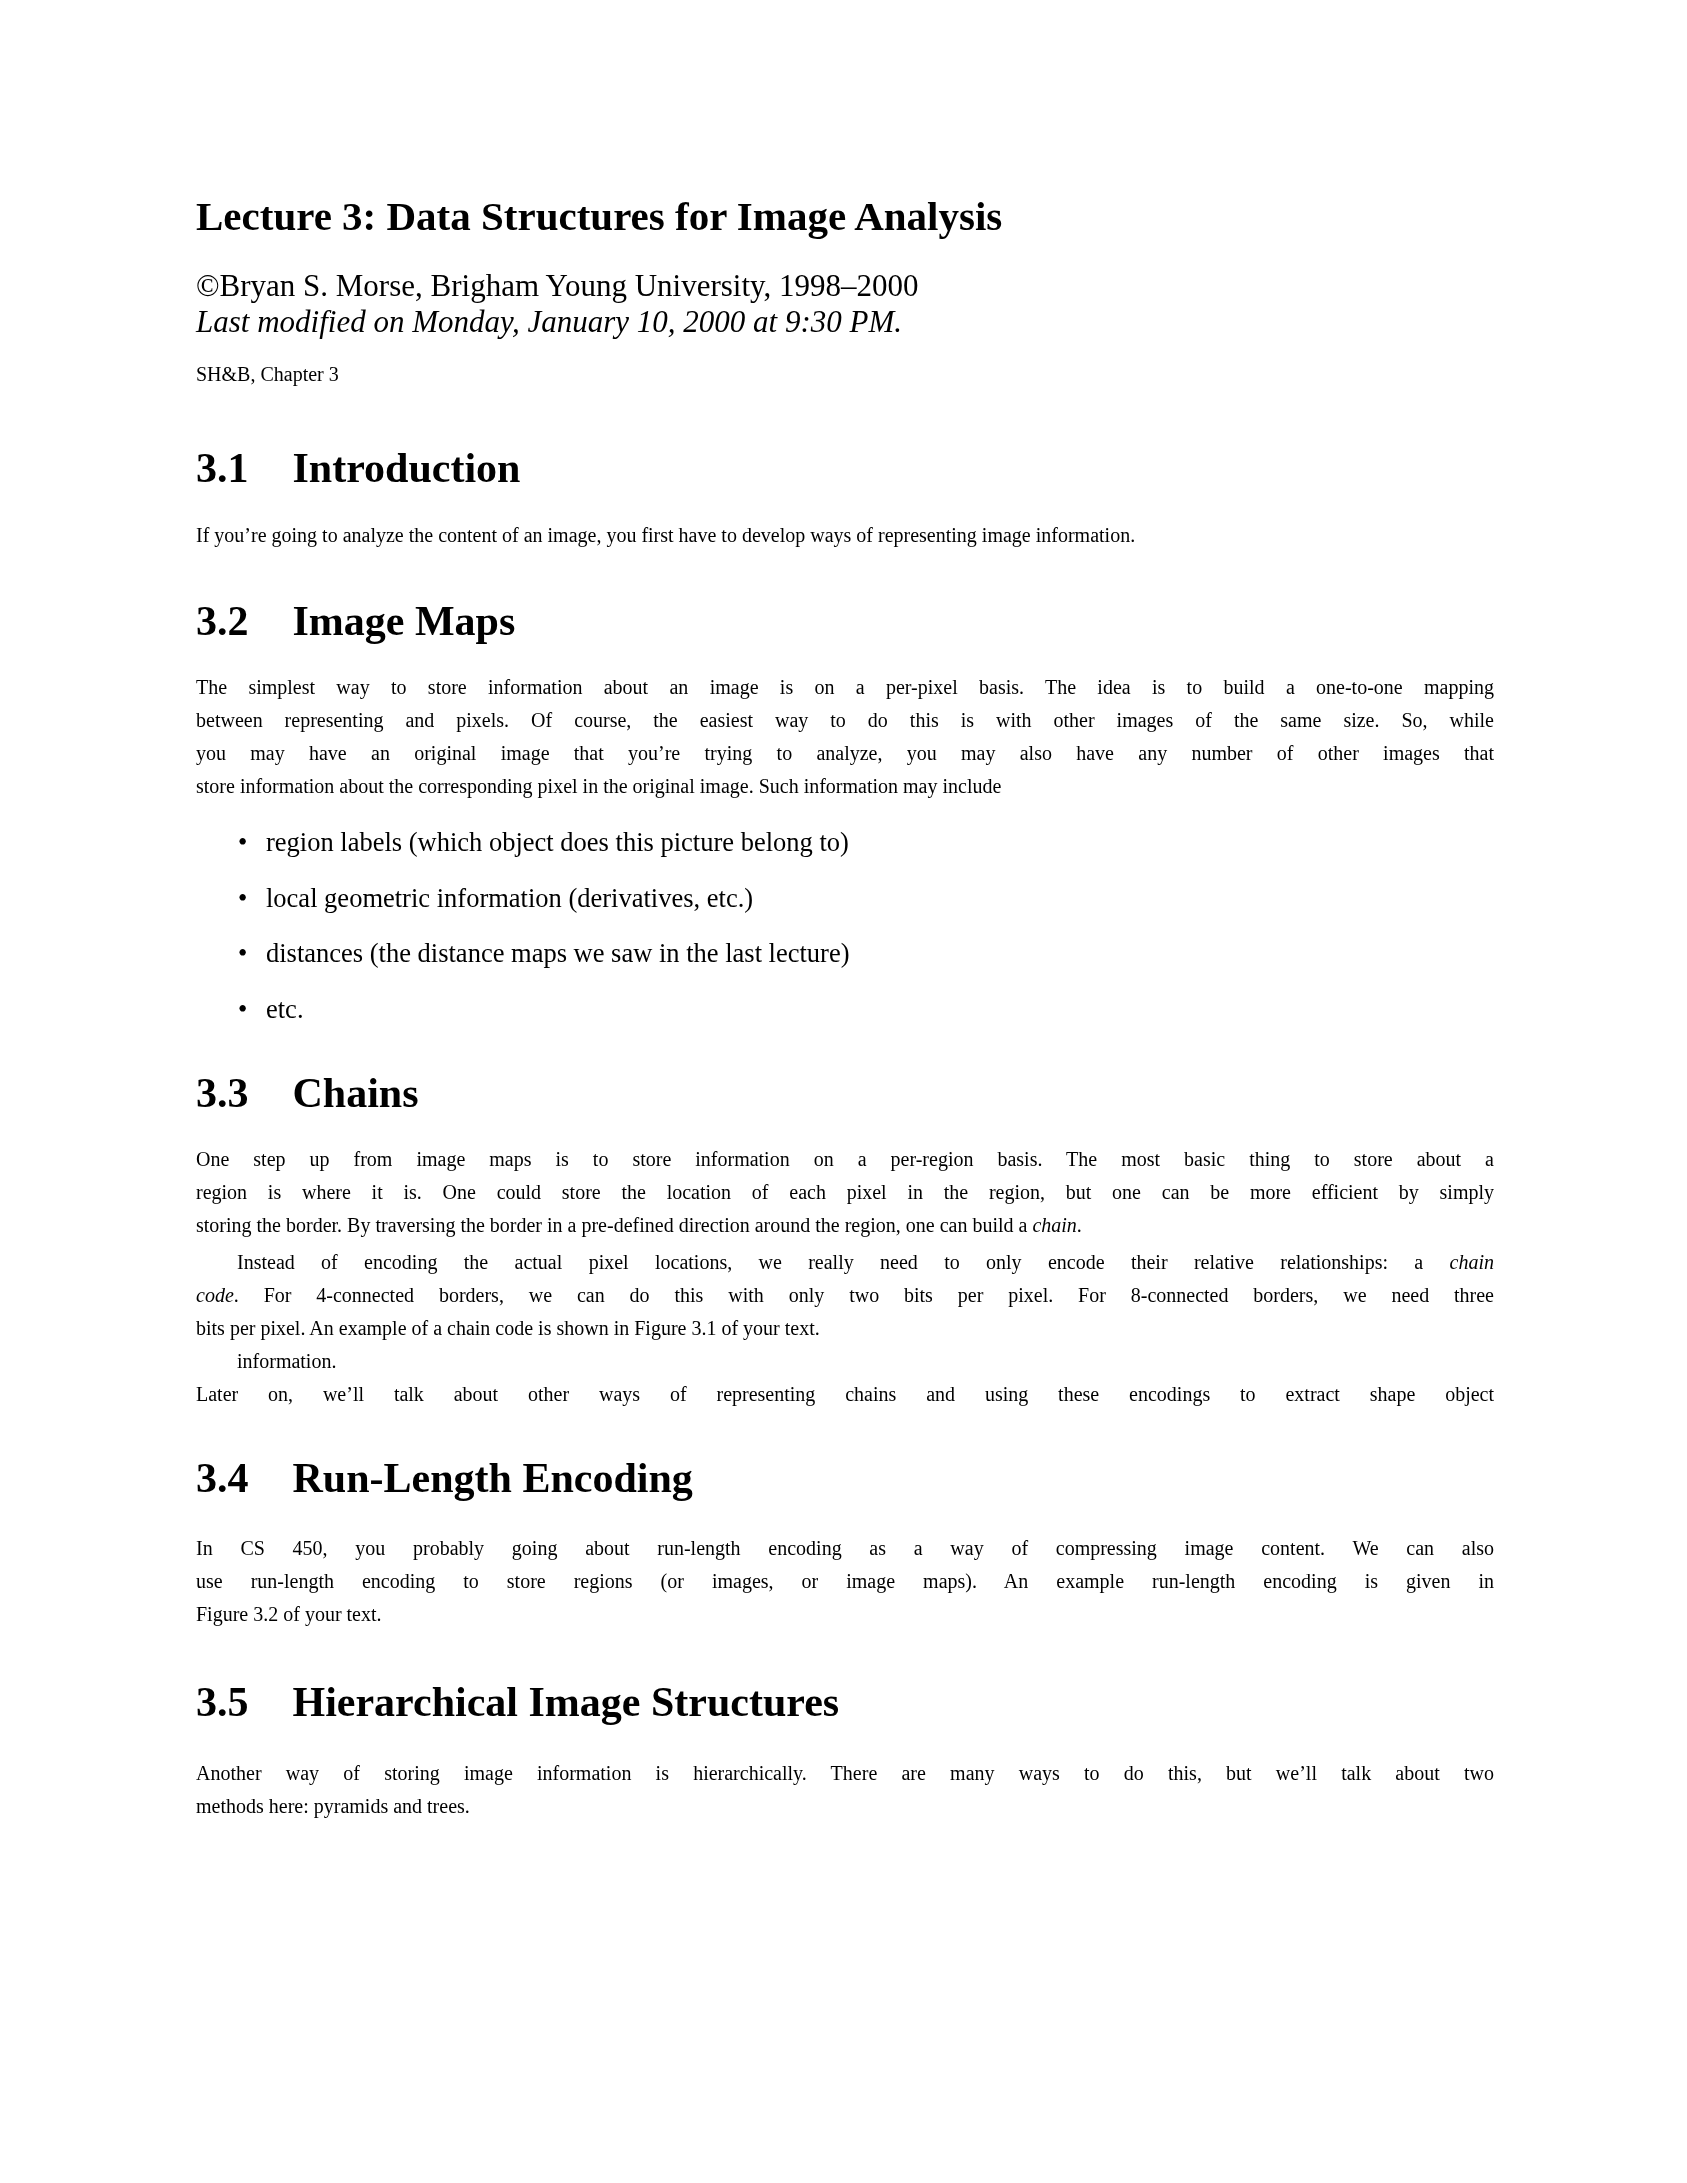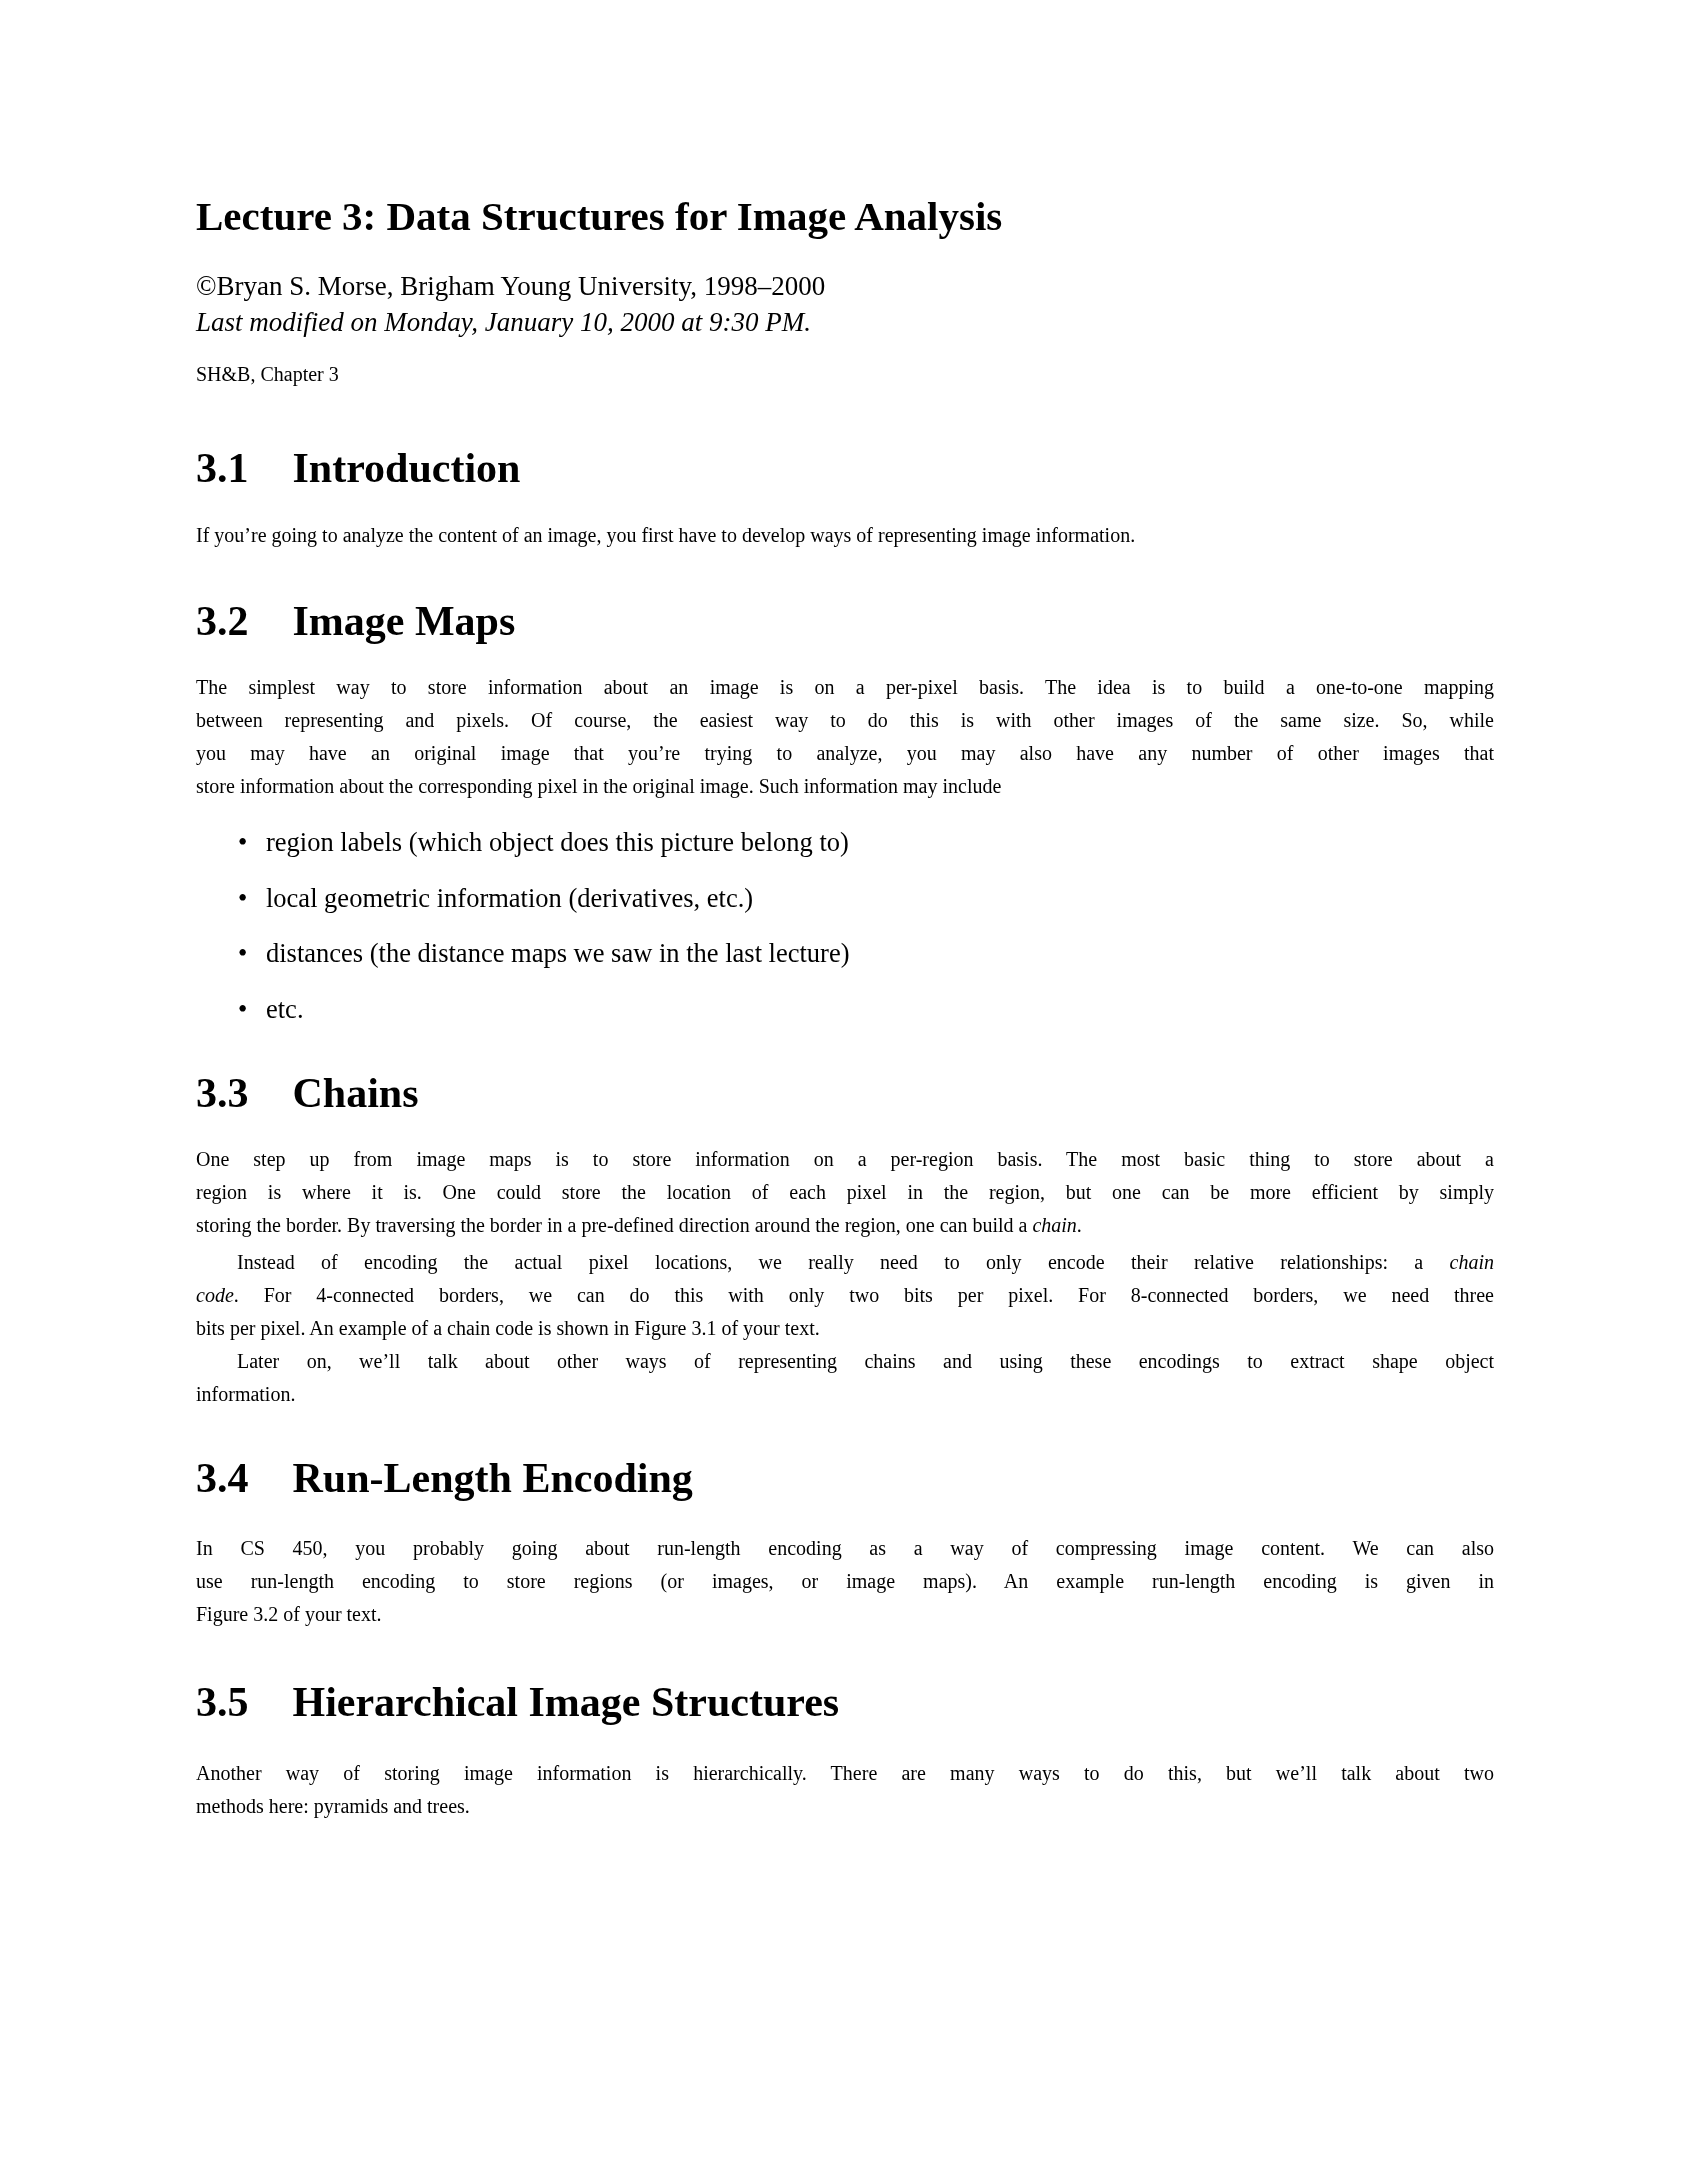--- a/index.html
+++ b/index.html
@@ -16,21 +16,21 @@
     overflow: hidden;
   }
 
   
   .doc-title {
     margin-top: 184px;
     font-size: 41px;
     line-height: 65px;
     font-weight: 700;
   }
-  .byline-block { margin-top: 18.5px; font-size: 27px; line-height: 36px; }
+  .byline-block { margin-top: 18.5px; font-size: 31px; line-height: 36px; }
   .modified { font-style: italic; }
 
   
   h2.sec {
     font-size: 42px;
     line-height: 42px;
     font-weight: 700;
   }
   .sec .num { display: inline-block; margin-right: 44px; }
 
@@ -111,22 +111,22 @@
       <div class="tline just"><span>One step up from image maps is to store information on a per-region basis.  The most basic thing to store about a</span></div>
       <div class="tline just"><span>region is where it is. One could store the location of each pixel in the region, but one can be more efficient by simply</span></div>
       <div class="tline"><span>storing the border. By traversing the border in a pre-defined direction around the region, one can build a </span><em>chain</em><span>.</span></div>
     </div>
   <div class="para b-p33b indented">
       <div class="tline just"><span>Instead of encoding the actual pixel locations, we really need to only encode their relative relationships: a </span><em>chain</em></div>
       <div class="tline just"><em>code</em><span>. For 4-connected borders, we can do this with only two bits per pixel. For 8-connected borders, we need three</span></div>
       <div class="tline"><span>bits per pixel. An example of a chain code is shown in Figure 3.1 of your text.</span></div>
     </div>
   <div class="para b-p33c indented">
+      <div class="tline"><span>information.</span></div>
       <div class="tline just"><span>Later on, we’ll talk about other ways of representing chains and using these encodings to extract shape object</span></div>
-      <div class="tline"><span>information.</span></div>
     </div>
 
   <h2 class="sec b-s34"><span class="num">3.4</span><span class="txt">Run-Length Encoding</span></h2>
   <div class="para b-p34">
       <div class="tline just"><span>In CS 450, you probably going about run-length encoding as a way of compressing image content.  We can also</span></div>
       <div class="tline just"><span>use run-length encoding to store regions (or images, or image maps).  An example run-length encoding is given in</span></div>
       <div class="tline"><span>Figure 3.2 of your text.</span></div>
     </div>
 
   <h2 class="sec b-s35"><span class="num">3.5</span><span class="txt">Hierarchical Image Structures</span></h2>

